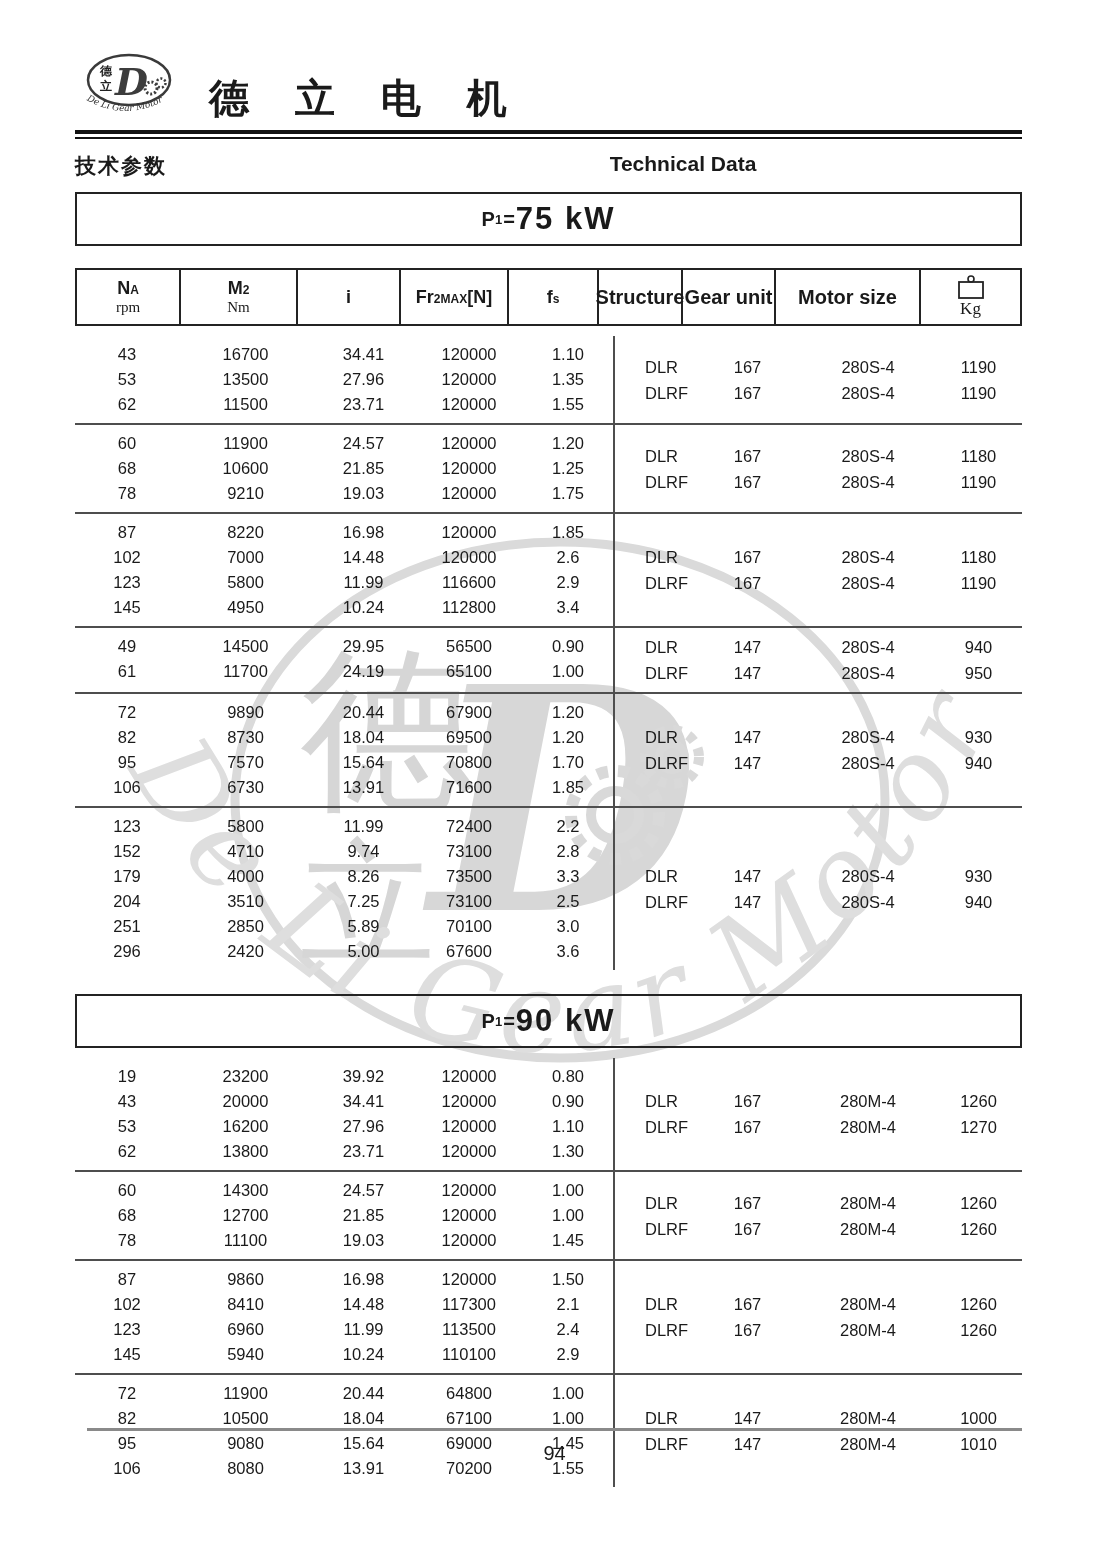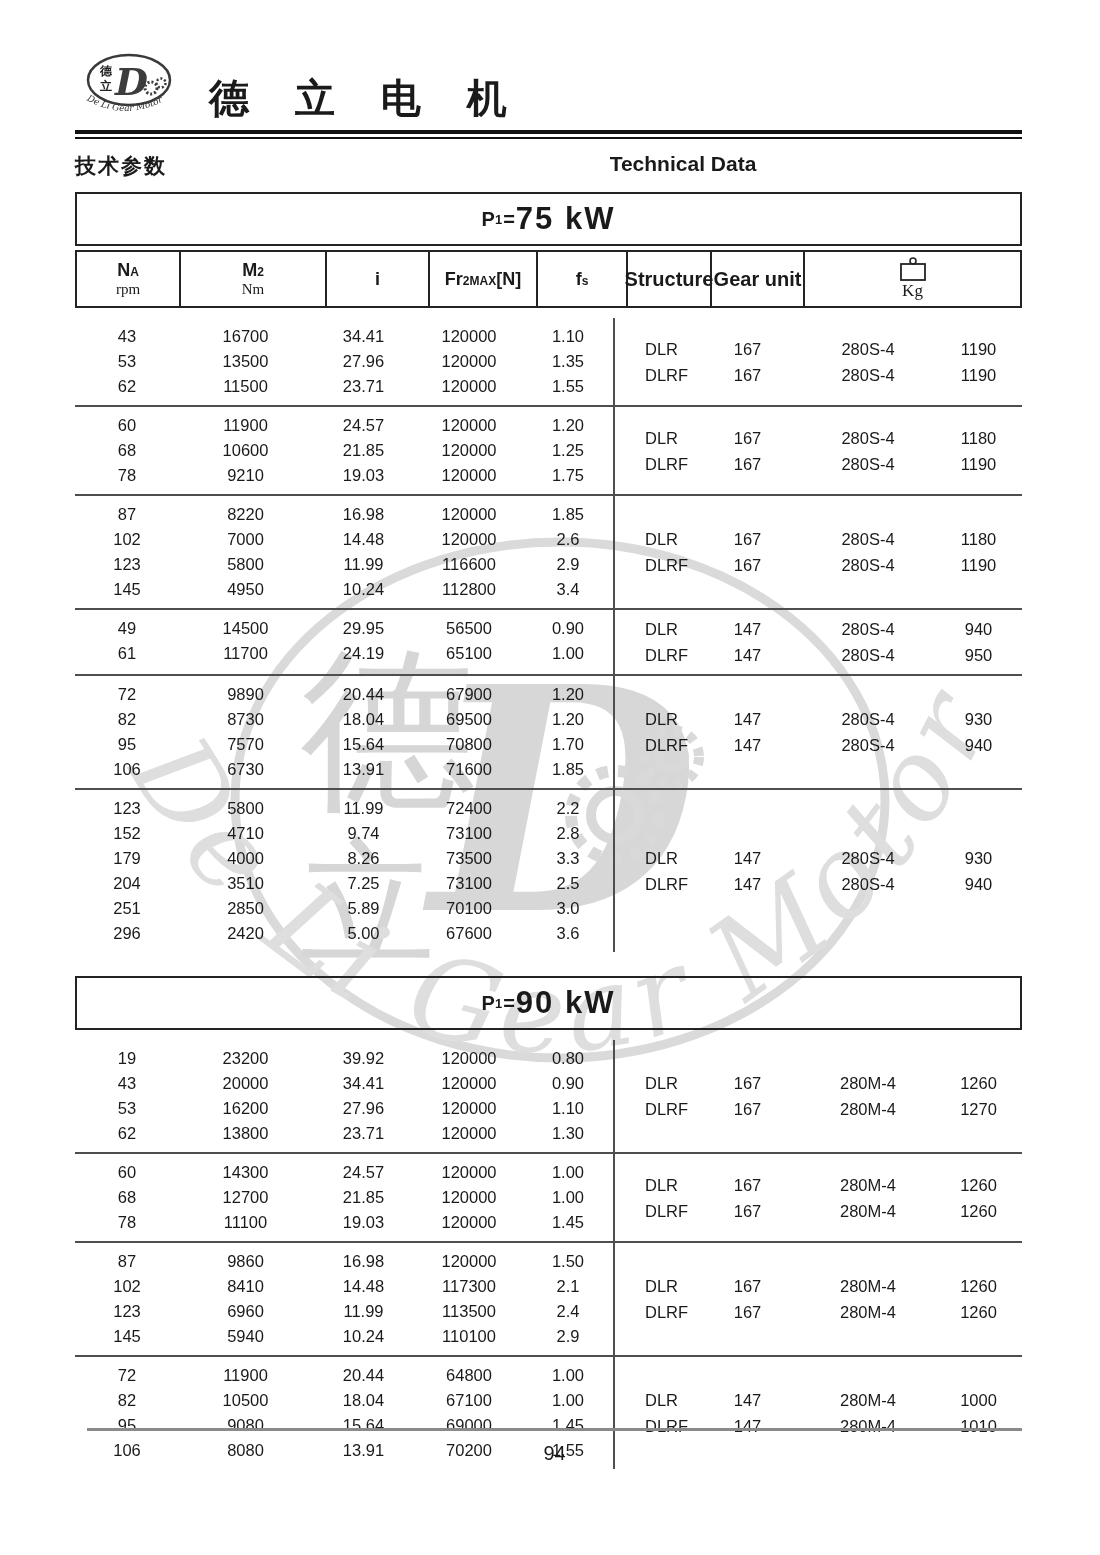--- a/index.html
+++ b/index.html
@@ -29,26 +29,26 @@
     margin-top:10px;border:2px solid #232323;height:50px;
     display:flex;align-items:center;justify-content:center;background:transparent;
   }
   .p-sym{font-size:20px;font-weight:700;}
   .p-sub{font-size:13px;font-weight:700;vertical-align:-3px;}
   .p-eq{font-size:20px;font-weight:700;margin:0 1px 0 1px;}
   .p-val{font-size:31px;font-weight:700;letter-spacing:2px;}
 
   
   .col-header{
-    margin-top:4px;border:2px solid #232323;display:flex;height:54px;box-sizing:content-box;
+    margin-top:22px;border:2px solid #232323;display:flex;height:54px;box-sizing:content-box;
   }
   .hc{display:flex;flex-direction:column;align-items:center;justify-content:center;
       border-right:2px solid #232323;box-sizing:border-box;line-height:1.15;}
   .hc:last-child{border-right:none;}
-  .w1h{width:104px}.w2h{width:146px}.w3h{width:103px}.w4h{width:108px}.w5h{width:90px}
+  .w1h{width:104px}.w2h{width:117px}.w3h{width:103px}.w4h{width:108px}.w5h{width:90px}
   .w6h{width:84px}.w7h{width:93px}.w8h{width:145px}.w9h{flex:1}
   .sym{font-size:18px;font-weight:700;}
   .sym .sub{font-size:12px;font-weight:700;}
   .unit{font-size:15px;font-weight:400;font-family:Liberation Serif, serif;}
   .hlabel{font-size:20px;font-weight:700;}
   .kgcell .unit{font-size:17px;}
 
   
   .data-section{padding-top:10px;}
   .group{display:flex;}
@@ -145,20 +145,23 @@
       </div>
       <div class="hc w5h">
         <div class="sym"><span>f</span><span class="sub">s</span></div>
       </div>
       <div class="hc w6h">
         <div class="hlabel">Structure</div>
       </div>
       <div class="hc w7h">
         <div class="hlabel">Gear unit</div>
       </div>
+      <div class="hc w8h">
+        <div class="hlabel">Motor size</div>
+      </div>
       <div class="hc w9h kgcell">
         <svg width="30" height="24" viewBox="0 0 30 24">
           <circle cx="15" cy="4" r="3" fill="none" stroke="#232323" stroke-width="1.6"></circle>
           <rect x="3" y="7" width="24" height="16" fill="none" stroke="#232323" stroke-width="1.8"></rect>
         </svg>
         <div class="unit">Kg</div>
       </div>
     </div>
 
     <div class="data-section">

